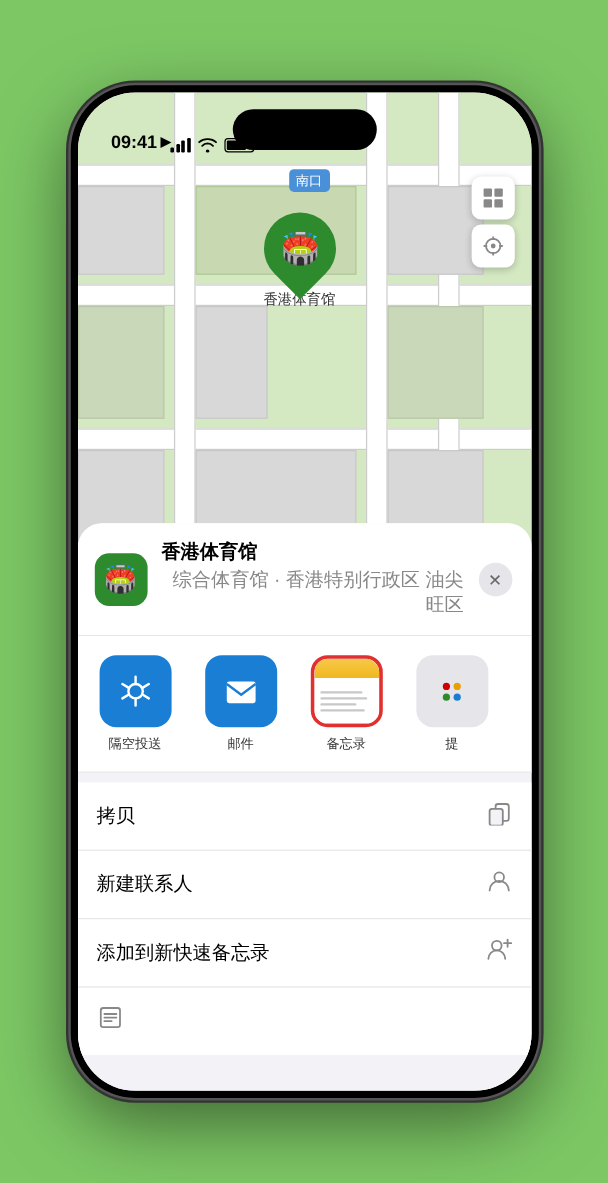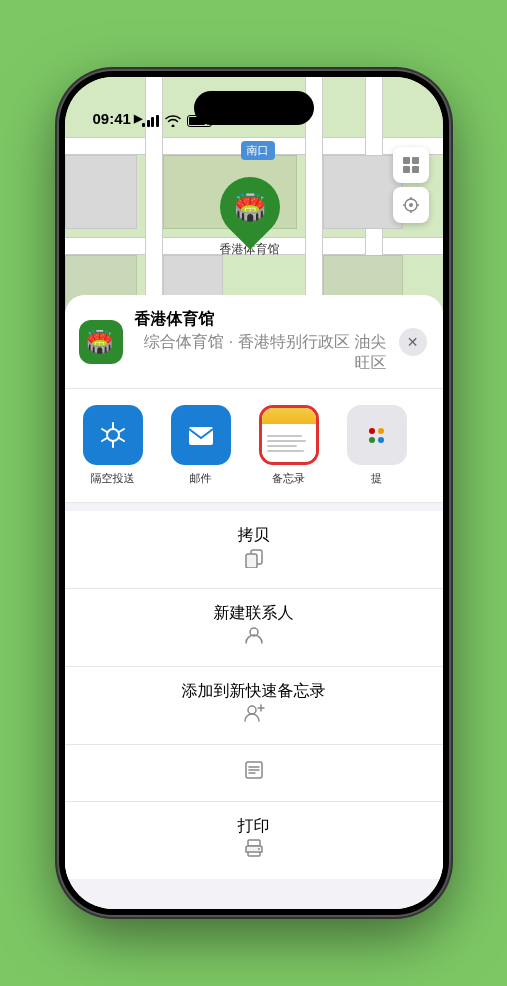--- a/index.html
+++ b/index.html
@@ -366,21 +366,20 @@
     .menu-section {
       background: #fff;
       margin: 8px 0 0 0;
     }
 
     .menu-item {
       display: flex;
       align-items: center;
       padding: 14px 16px;
       border-bottom: 1px solid #e5e5ea;
-      flex-direction: column;
     }
 
     .menu-item:last-child {
       border-bottom: none;
     }
 
     .menu-item-text {
       flex: 1;
       font-size: 16px;
       color: #000;
@@ -600,31 +599,20 @@
           <span class="menu-item-icon">
             <svg width="22" height="22" viewBox="0 0 22 22" fill="none">
               <rect x="3" y="3" width="16" height="16" rx="2" stroke="#888" stroke-width="1.5"></rect>
               <line x1="6" y1="8" x2="16" y2="8" stroke="#888" stroke-width="1.5" stroke-linecap="round"></line>
               <line x1="6" y1="11" x2="16" y2="11" stroke="#888" stroke-width="1.5" stroke-linecap="round"></line>
               <line x1="6" y1="14" x2="12" y2="14" stroke="#888" stroke-width="1.5" stroke-linecap="round"></line>
             </svg>
           </span>
         </div>
 
-        <div class="menu-item" style="border-bottom:none;">
-          <span class="menu-item-text">打印</span>
-          <span class="menu-item-icon">
-            <svg width="22" height="22" viewBox="0 0 22 22" fill="none">
-              <rect x="5" y="3" width="12" height="6" rx="1" stroke="#888" stroke-width="1.5"></rect>
-              <rect x="5" y="13" width="12" height="6" rx="1" stroke="#888" stroke-width="1.5"></rect>
-              <path d="M5 9h12a2 2 0 0 1 2 2v4H3v-4a2 2 0 0 1 2-2z" stroke="#888" stroke-width="1.5" fill="#f2f2f7"></path>
-              <circle cx="16" cy="12" r="1" fill="#888"></circle>
-            </svg>
-          </span>
-        </div>
 
       </div>
 
     </div>
 
     <div class="home-indicator"></div>
 
   </div>
 </div>
 

